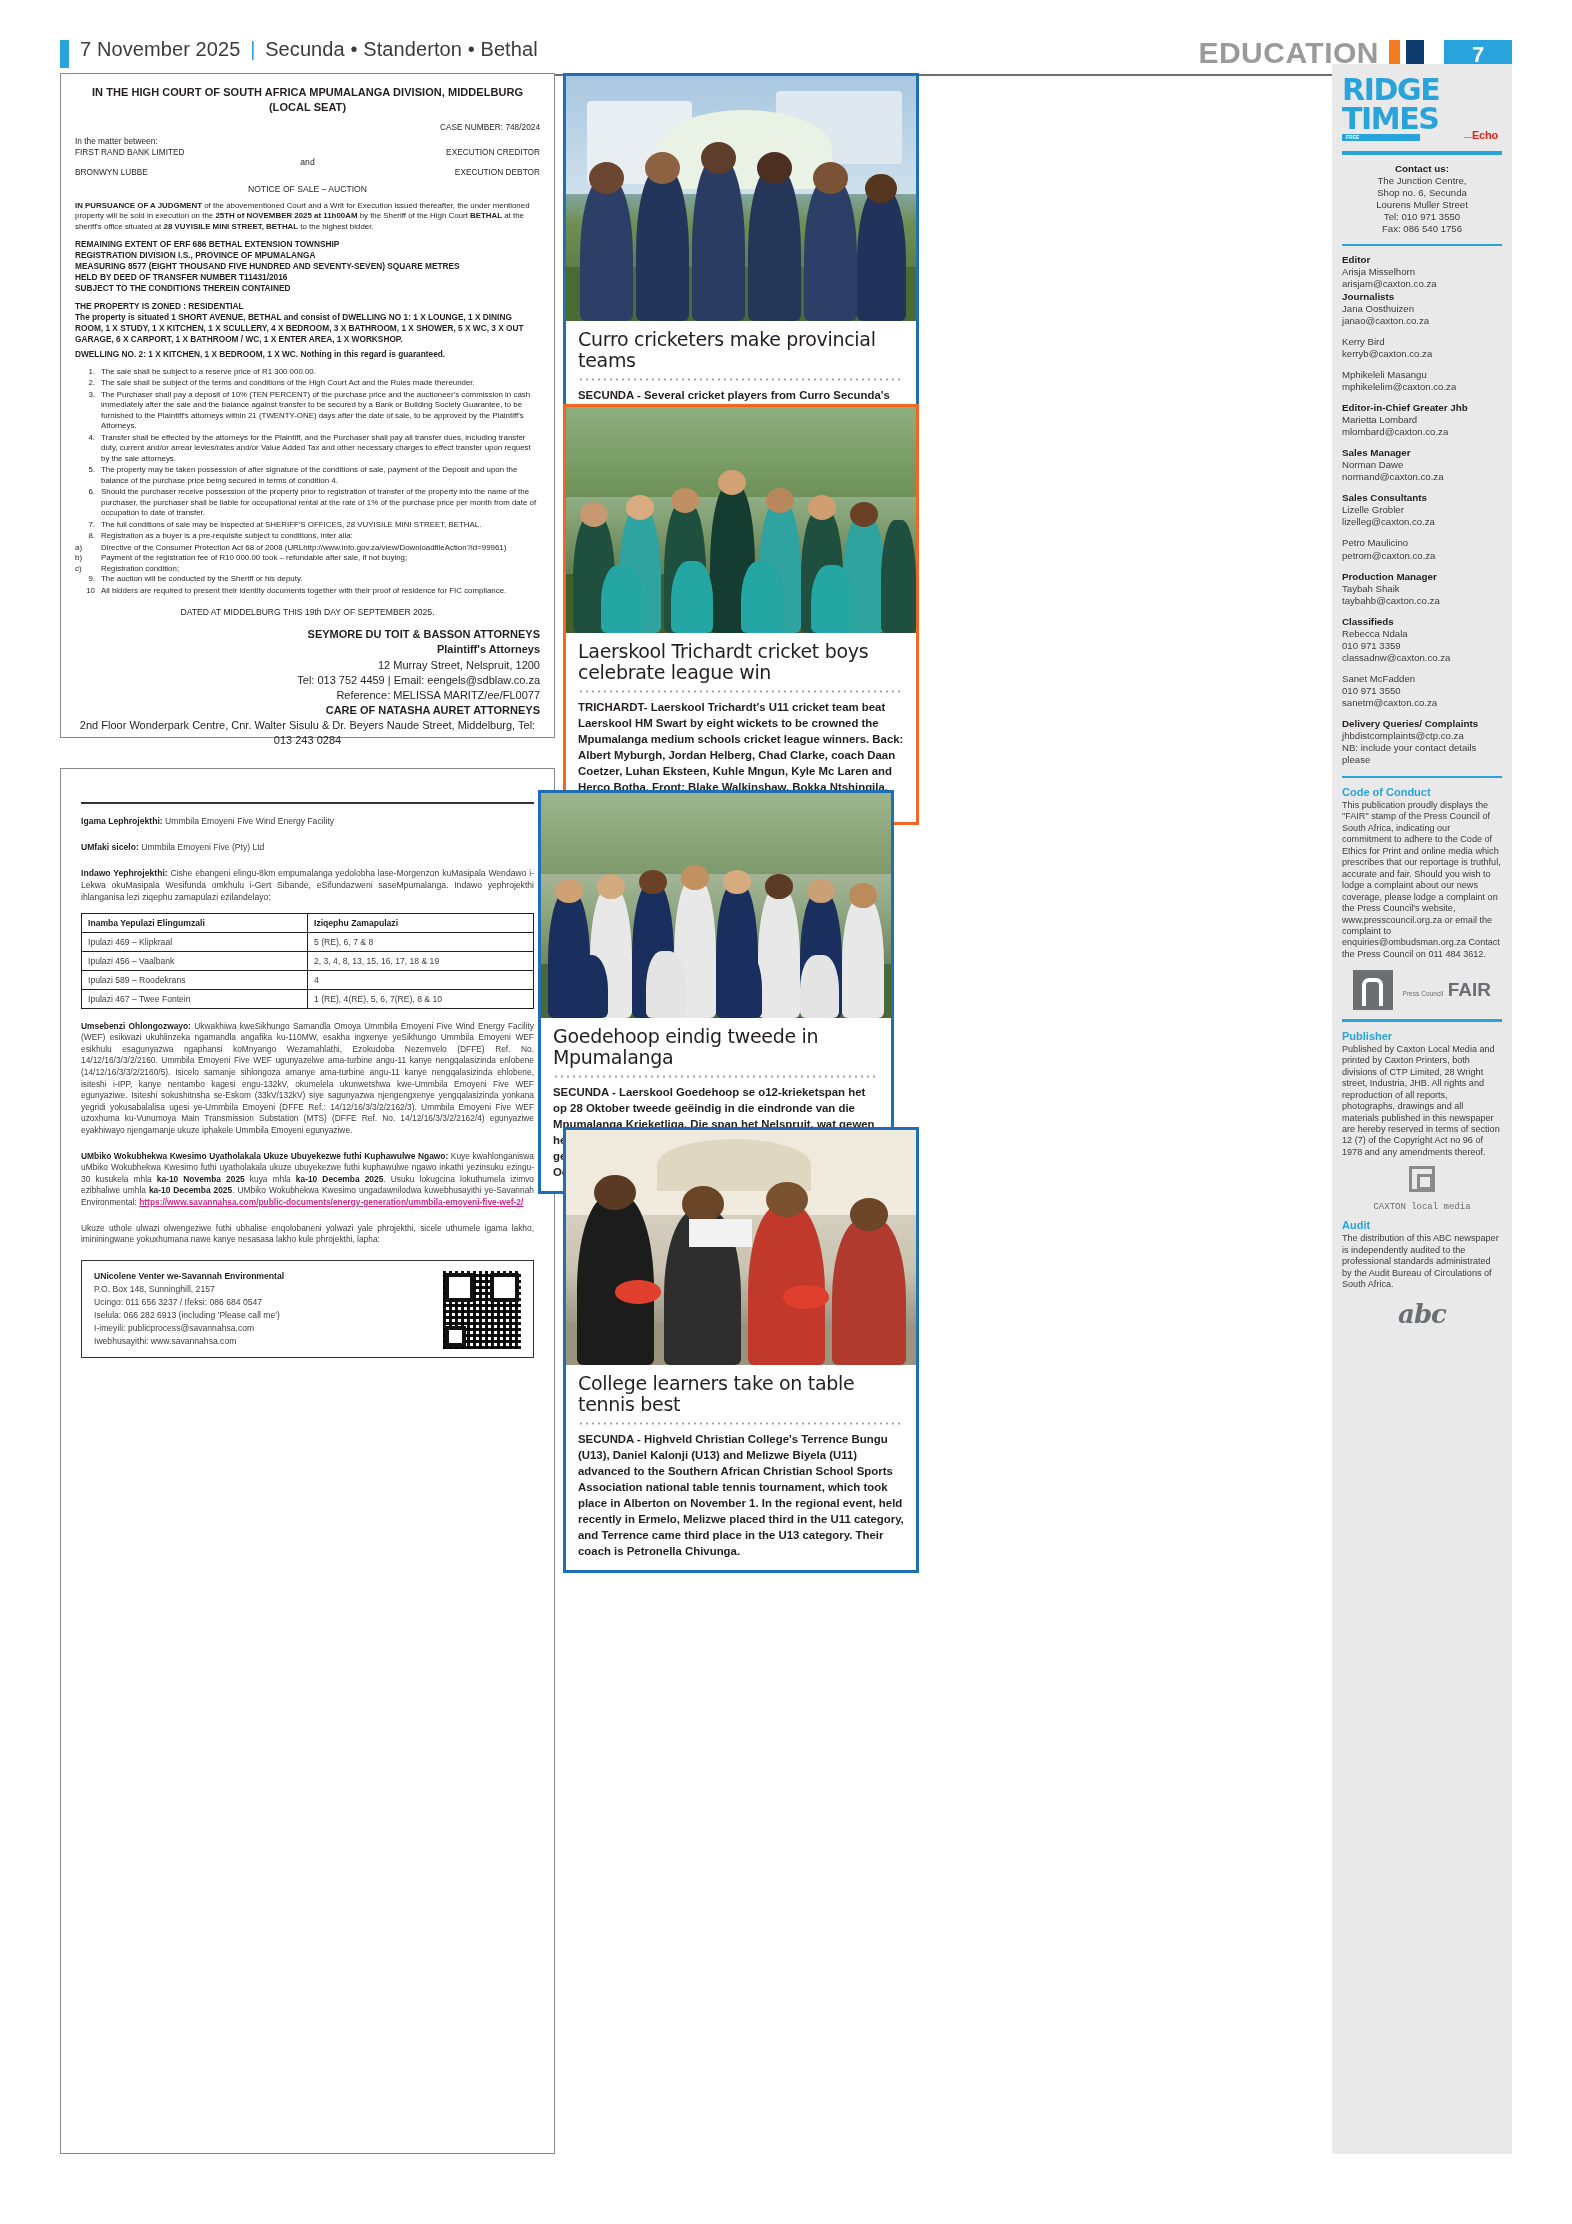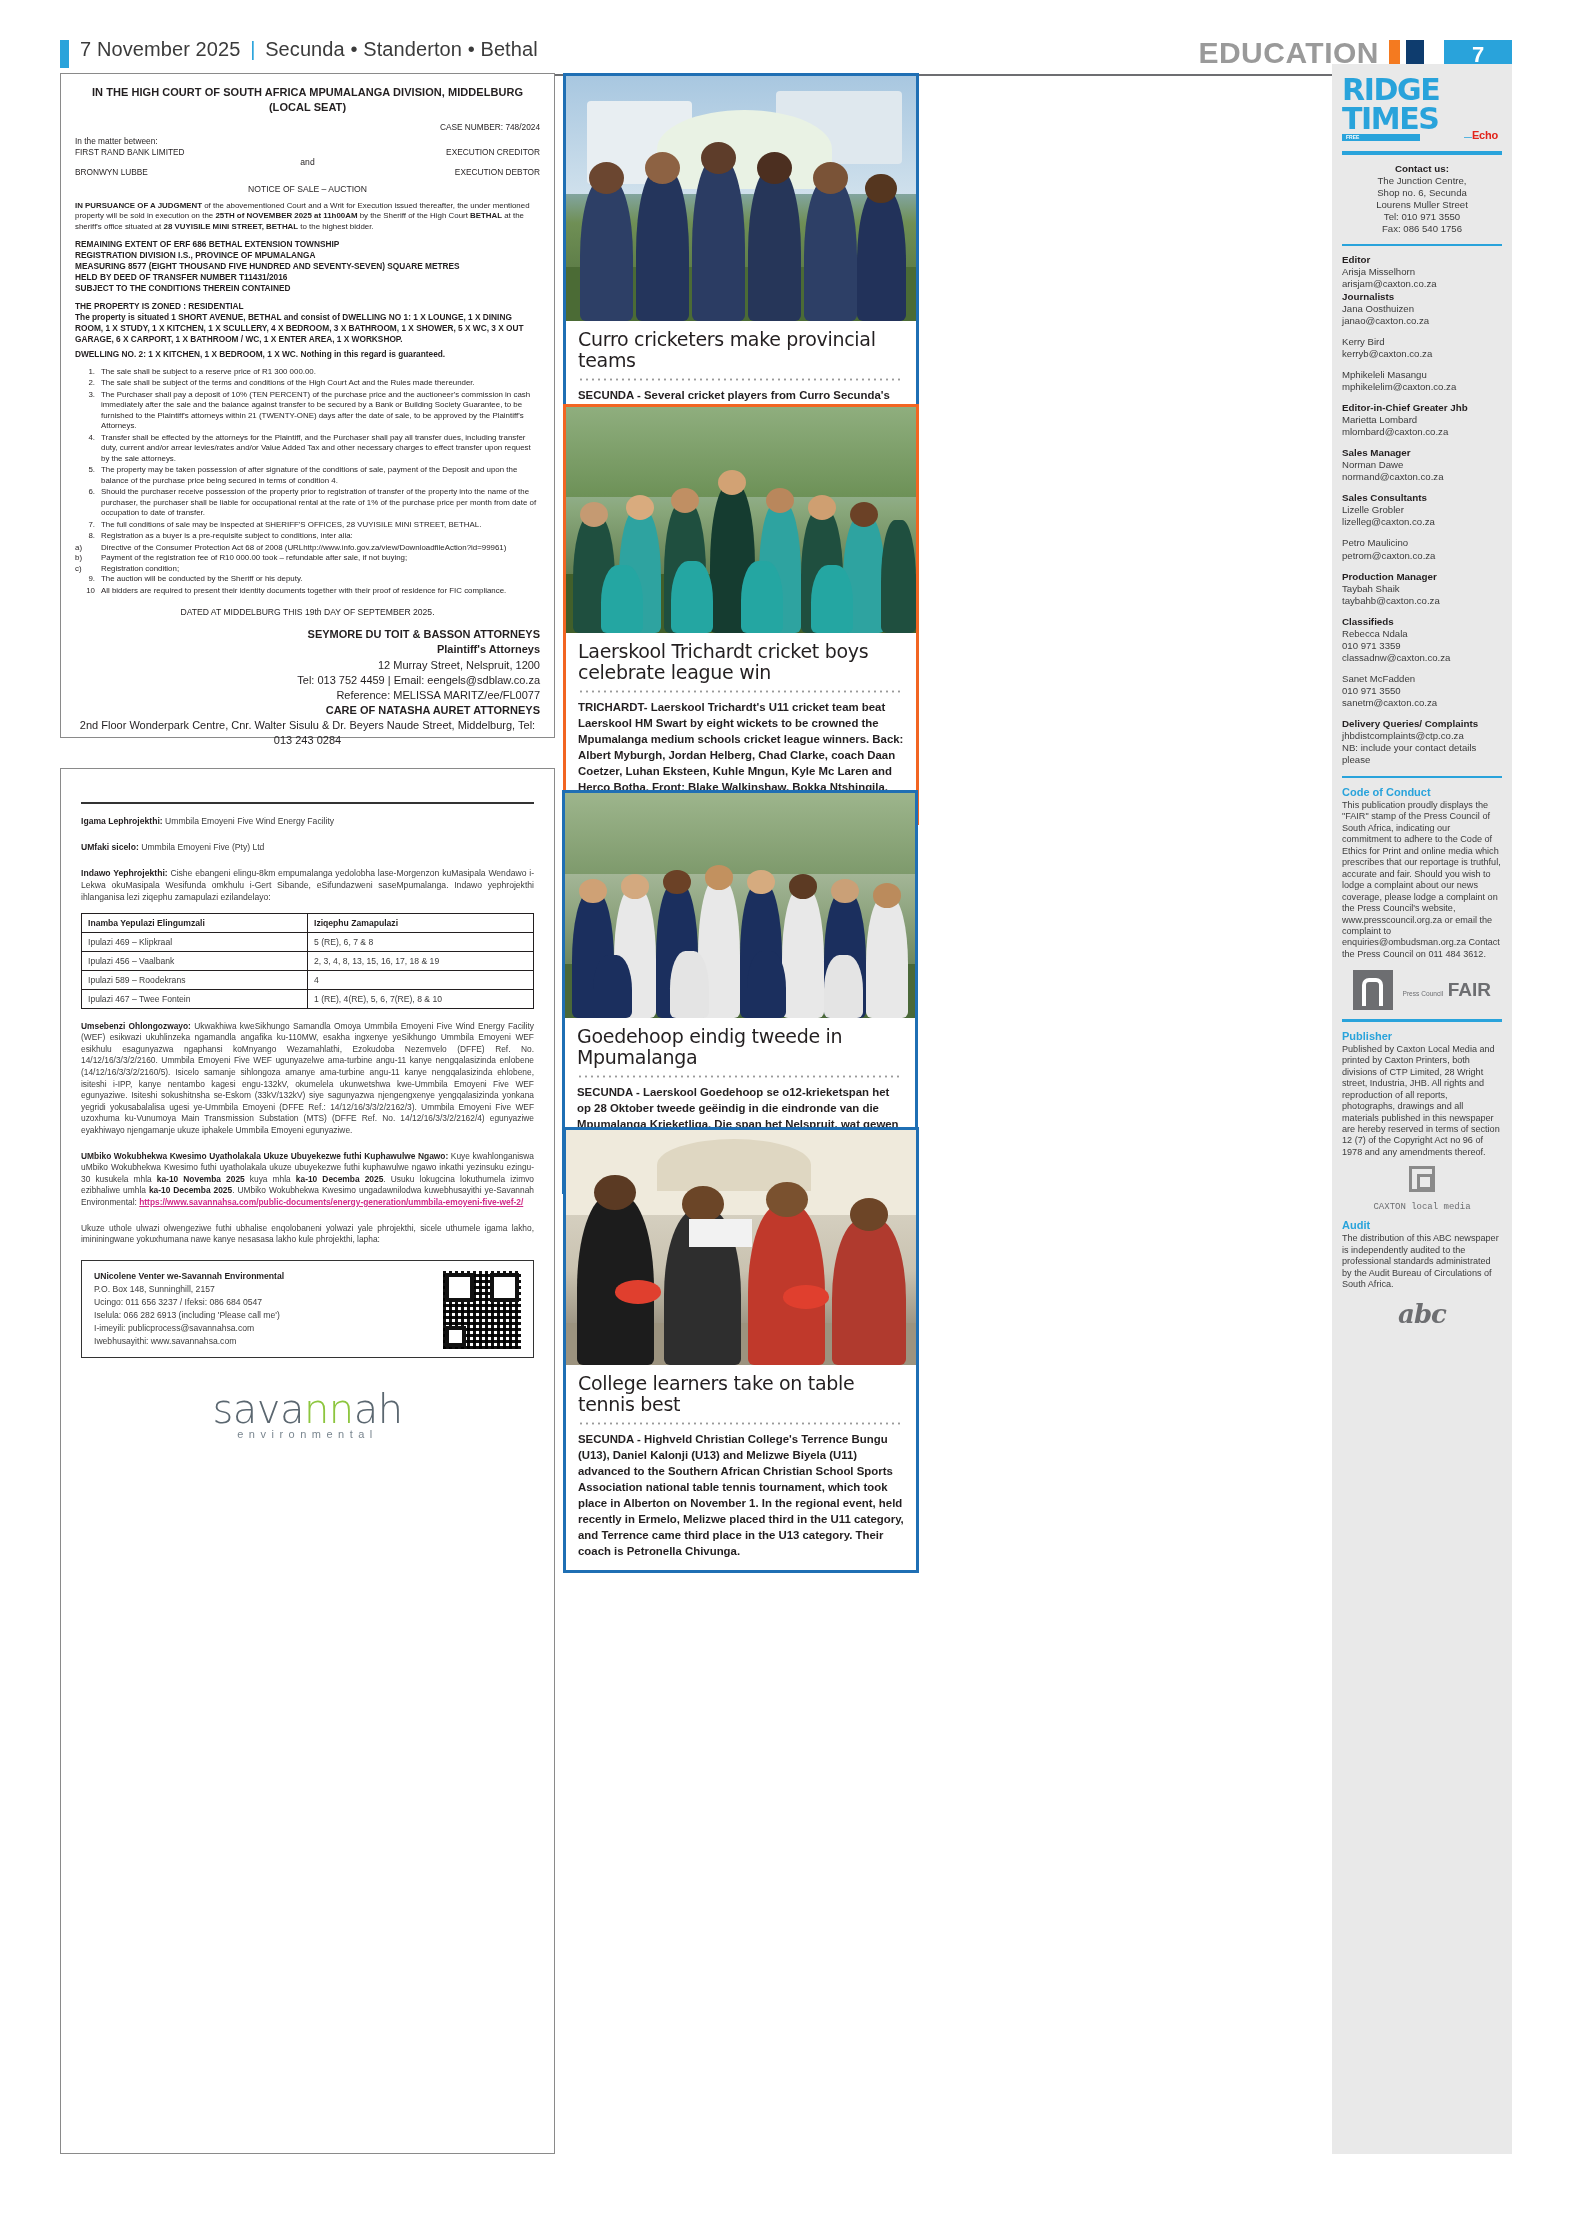--- a/index.html
+++ b/index.html
@@ -169,21 +169,21 @@
     background-size: 6px 3px; background-repeat: repeat-x;
   }
   .story .body {
     font-size: 11.4px; font-weight: bold; line-height: 1.4; color: #231f20;
   }
 
   #story1 { left: 563px; top: 73px; width: 356px; }
   #story1 .box { border: 3px solid #1f6fb4; }
   #story2 { left: 563px; top: 404px; width: 356px; }
   #story2 .box { border: 3px solid #f26522; }
-  #story3 { left: 562px; top: 790px; width: 356px; }
+  #story3 { left: 538px; top: 790px; width: 356px; }
   #story3 .box { border: 3px solid #1f6fb4; }
   #story4 { left: 563px; top: 1127px; width: 356px; }
   #story4 .box { border: 3px solid #1f6fb4; }
 
   
   #sidebar {
     position: absolute; left: 1332px; top: 64px; width: 180px; height: 2090px;
     background: #e9e9e9; padding: 0 0 0 0;
   }
   .sb-pad { padding: 8px 10px 10px 10px; }
@@ -396,24 +396,20 @@
       <div class="cb-line">P.O. Box 148, Sunninghill, 2157</div>
       <div class="cb-line">Ucingo: 011 656 3237  /  Ifeksi: 086 684 0547</div>
       <div class="cb-line">Iselula: 066 282 6913 (including 'Please call me')</div>
       <div class="cb-line">I-imeyili: publicprocess@savannahsa.com</div>
       <div class="cb-line">Iwebhusayithi: www.savannahsa.com</div>
       <div class="qr">
           <div class="qr-b"></div>
         </div>
     </div>
 
-    <div class="savannah-logo">
-      <div class="sv-word"><span>sava</span><span class="leaf">nn</span><span>ah</span></div>
-      <div class="sv-sub">environmental</div>
-    </div>
   </div>
 </div>
 
 <div class="story" id="story1">
   <div class="box">
     <div class="photo" style="height:245px;background:linear-gradient(#bcd6ea,#8fb4d2 40%,#6f8f55 60%,#4c6b3a);">
       <div class="ph">
         <div style="position:absolute;left:0;top:0;width:100%;height:48%;background:linear-gradient(#a8c7e0,#cfe0ec);"></div>
         <div style="position:absolute;left:6%;top:10%;width:30%;height:34%;background:#e8eef2;border-radius:4px;"></div>
         <div style="position:absolute;left:60%;top:6%;width:36%;height:30%;background:#dfe8ee;border-radius:4px;"></div>

